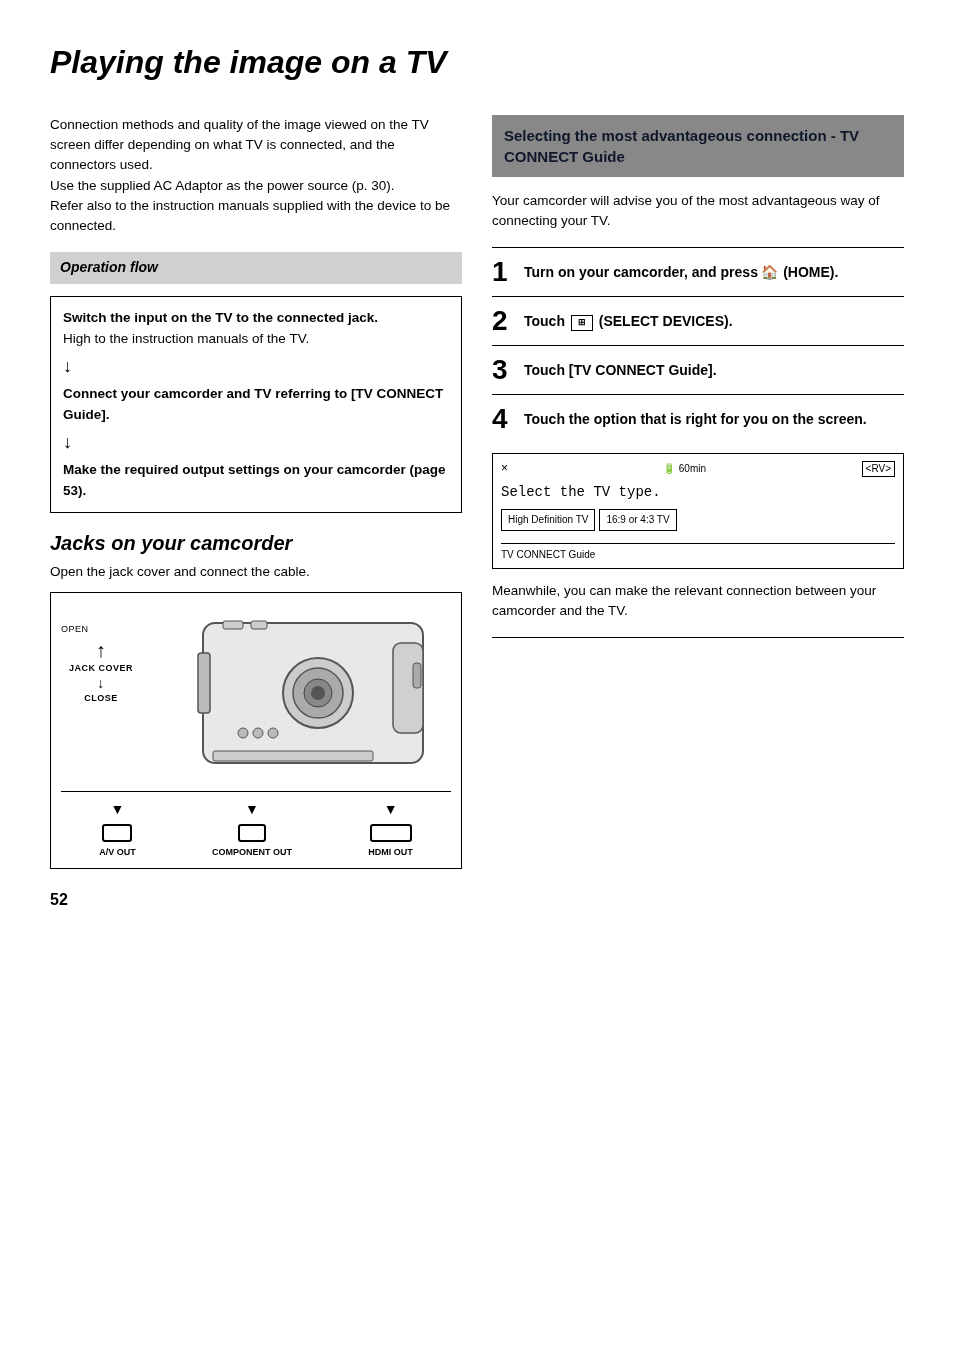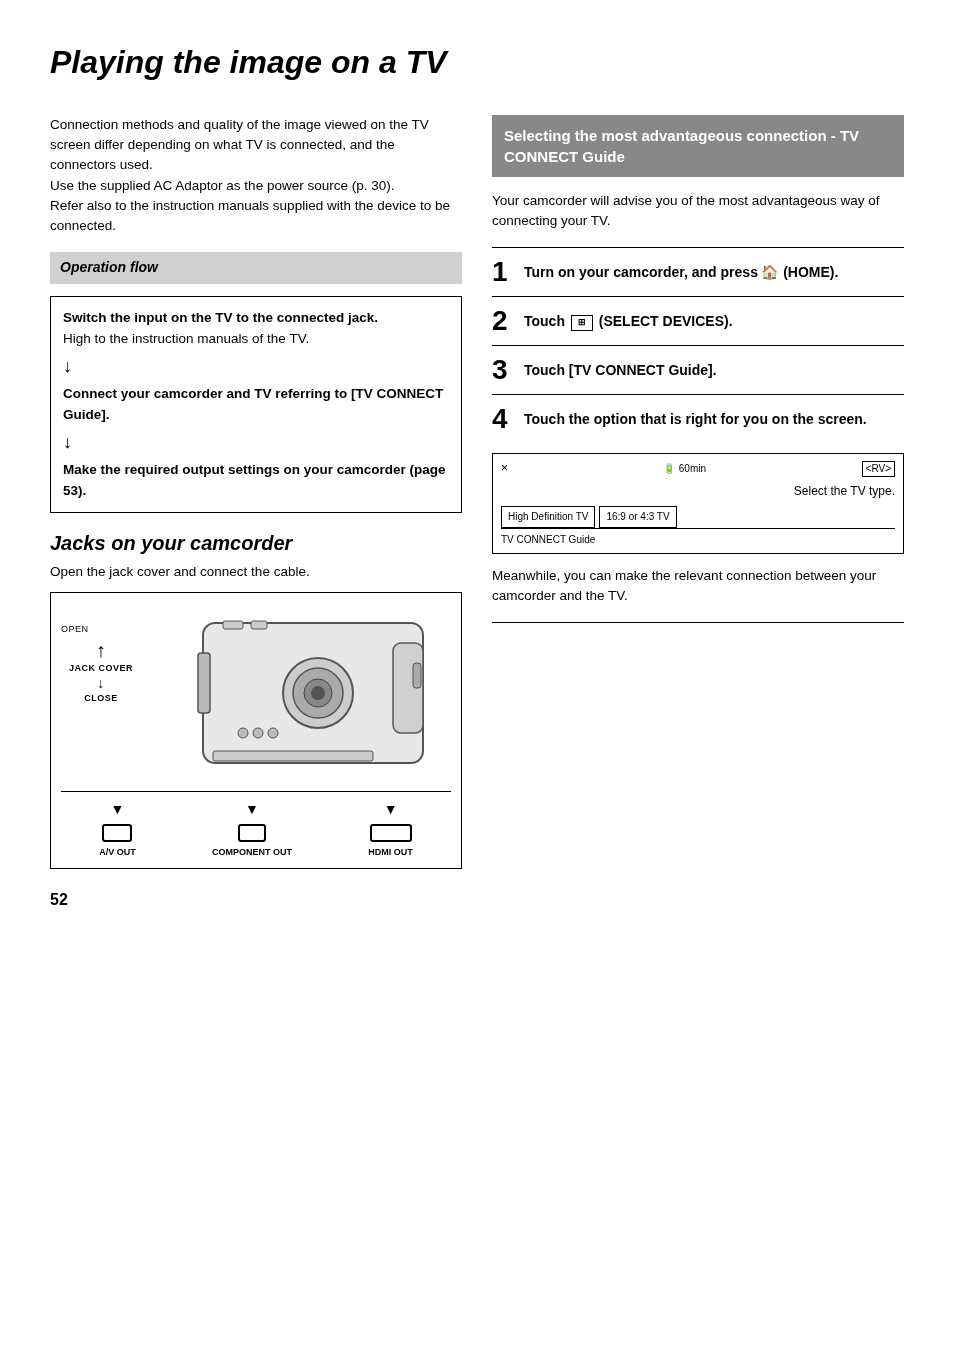--- a/index.html
+++ b/index.html
@@ -135,21 +135,21 @@
     .port-shape-hdmi {
       width: 42px;
       height: 18px;
       border: 2px solid #000;
       border-radius: 3px;
       background: #fff;
     }
     
     .select-box {
       background: #888;
-      color: #ffffff;
+      color: #0f172a;
       padding: 10px 12px;
       font-weight: bold;
       font-size: 15px;
       margin-bottom: 14px;
       line-height: 1.4;
     }
     .guide-intro {
       font-size: 13.5px;
       margin-bottom: 16px;
       line-height: 1.5;
@@ -189,28 +189,29 @@
       font-size: 11px;
     }
     .screen-header {
       display: flex;
       justify-content: space-between;
       align-items: center;
       margin-bottom: 6px;
       font-size: 10px;
     }
     .screen-body-text {
-      text-align: right;
-      font-size: 12px;
+      text-align: left;
+      font-size: 14px;
       margin-bottom: 6px;
+      font-family: Liberation Mono, monospace;
     }
     .screen-buttons {
       display: flex;
       gap: 4px;
-      margin-bottom: 0;
+      margin-bottom: 12px;
     }
     .screen-btn {
       border: 1.5px solid #000;
       padding: 3px 6px;
       font-size: 10px;
       background: #fff;
     }
     .screen-footer {
       border-top: 1px solid #000;
       padding-top: 4px;

